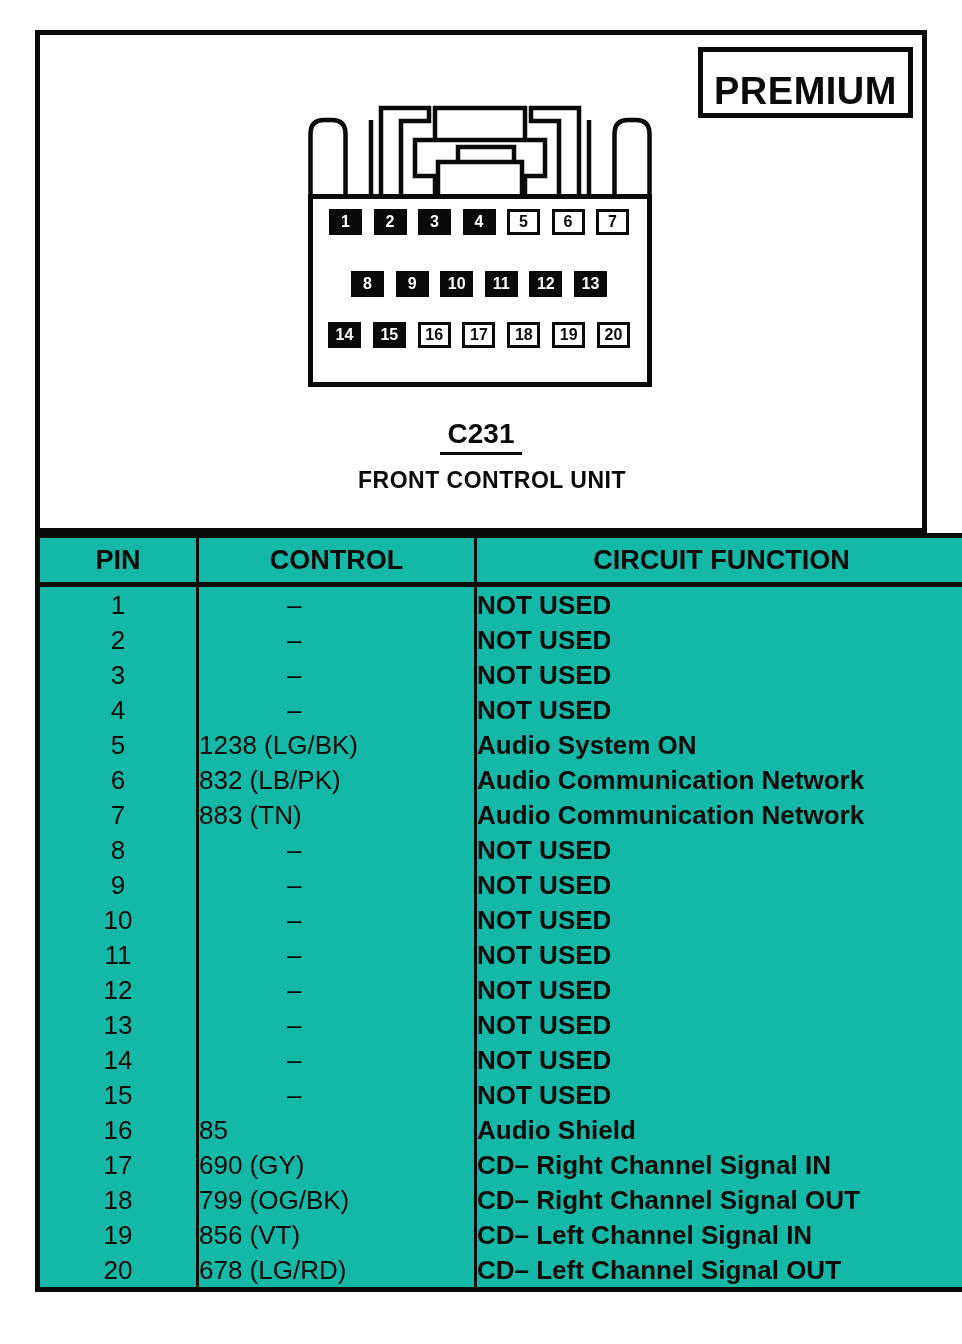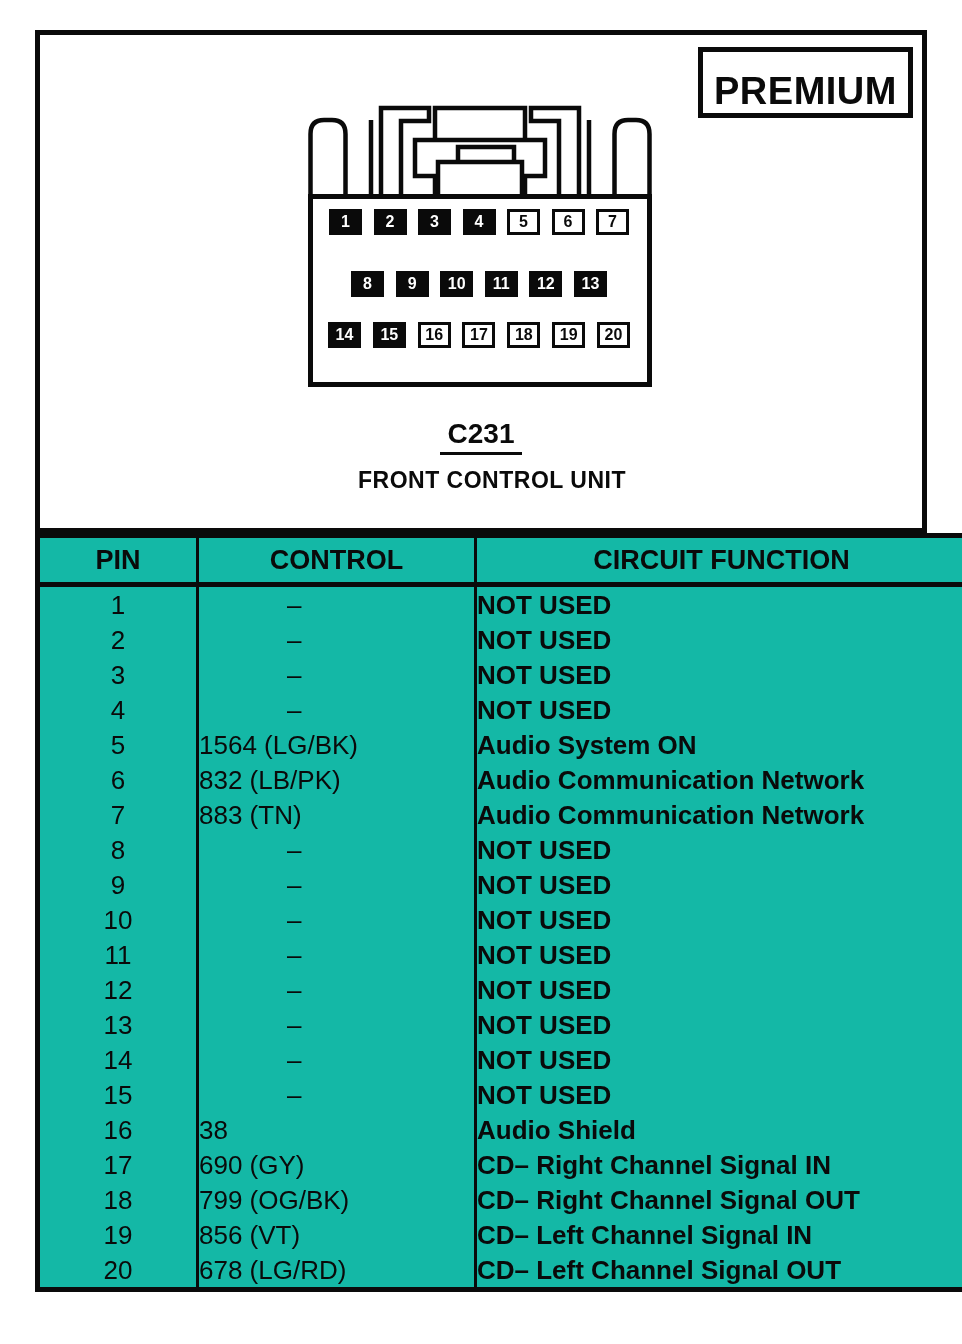--- a/index.html
+++ b/index.html
@@ -188,21 +188,21 @@
         <td class="circuit-cell na">–</td>
         <td class="func-cell">NOT USED</td>
       </tr>
       <tr>
         <td class="pin-cell">4</td>
         <td class="circuit-cell na">–</td>
         <td class="func-cell">NOT USED</td>
       </tr>
       <tr>
         <td class="pin-cell">5</td>
-        <td class="circuit-cell">1564 (LG/BK)</td>
+        <td class="circuit-cell">1238 (LG/BK)</td>
         <td class="func-cell">Audio System ON</td>
       </tr>
       <tr>
         <td class="pin-cell">6</td>
         <td class="circuit-cell">832 (LB/PK)</td>
         <td class="func-cell">Audio Communication Network</td>
       </tr>
       <tr>
         <td class="pin-cell">7</td>
         <td class="circuit-cell">883 (TN)</td>
@@ -243,21 +243,21 @@
         <td class="circuit-cell na">–</td>
         <td class="func-cell">NOT USED</td>
       </tr>
       <tr>
         <td class="pin-cell">15</td>
         <td class="circuit-cell na">–</td>
         <td class="func-cell">NOT USED</td>
       </tr>
       <tr>
         <td class="pin-cell">16</td>
-        <td class="circuit-cell">38</td>
+        <td class="circuit-cell">85</td>
         <td class="func-cell">Audio Shield</td>
       </tr>
       <tr>
         <td class="pin-cell">17</td>
         <td class="circuit-cell">690 (GY)</td>
         <td class="func-cell">CD– Right Channel Signal IN</td>
       </tr>
       <tr>
         <td class="pin-cell">18</td>
         <td class="circuit-cell">799 (OG/BK)</td>

